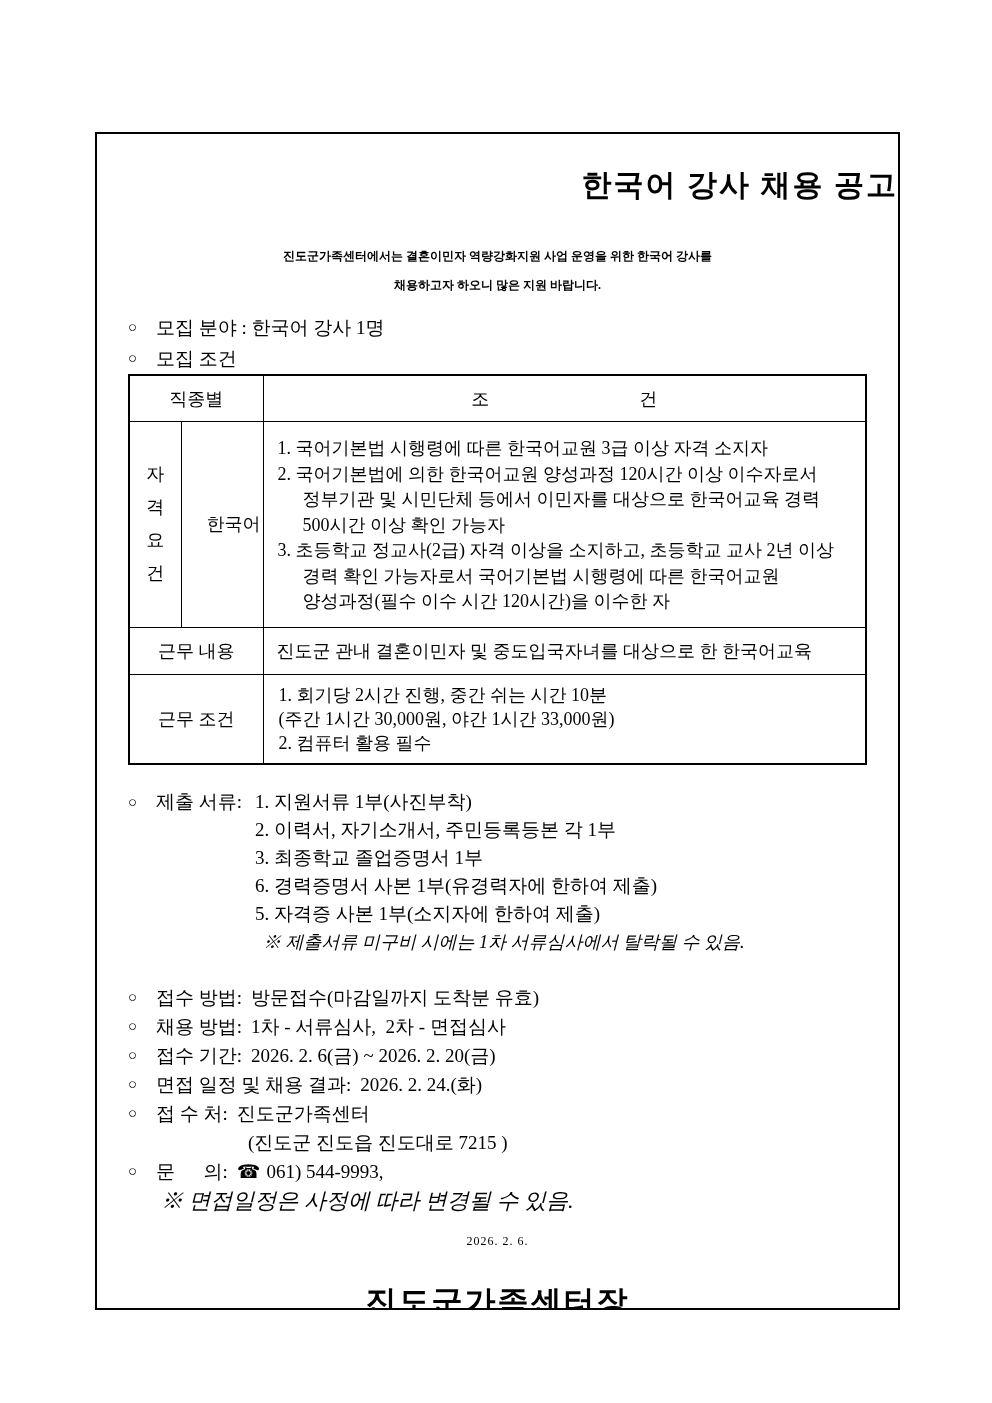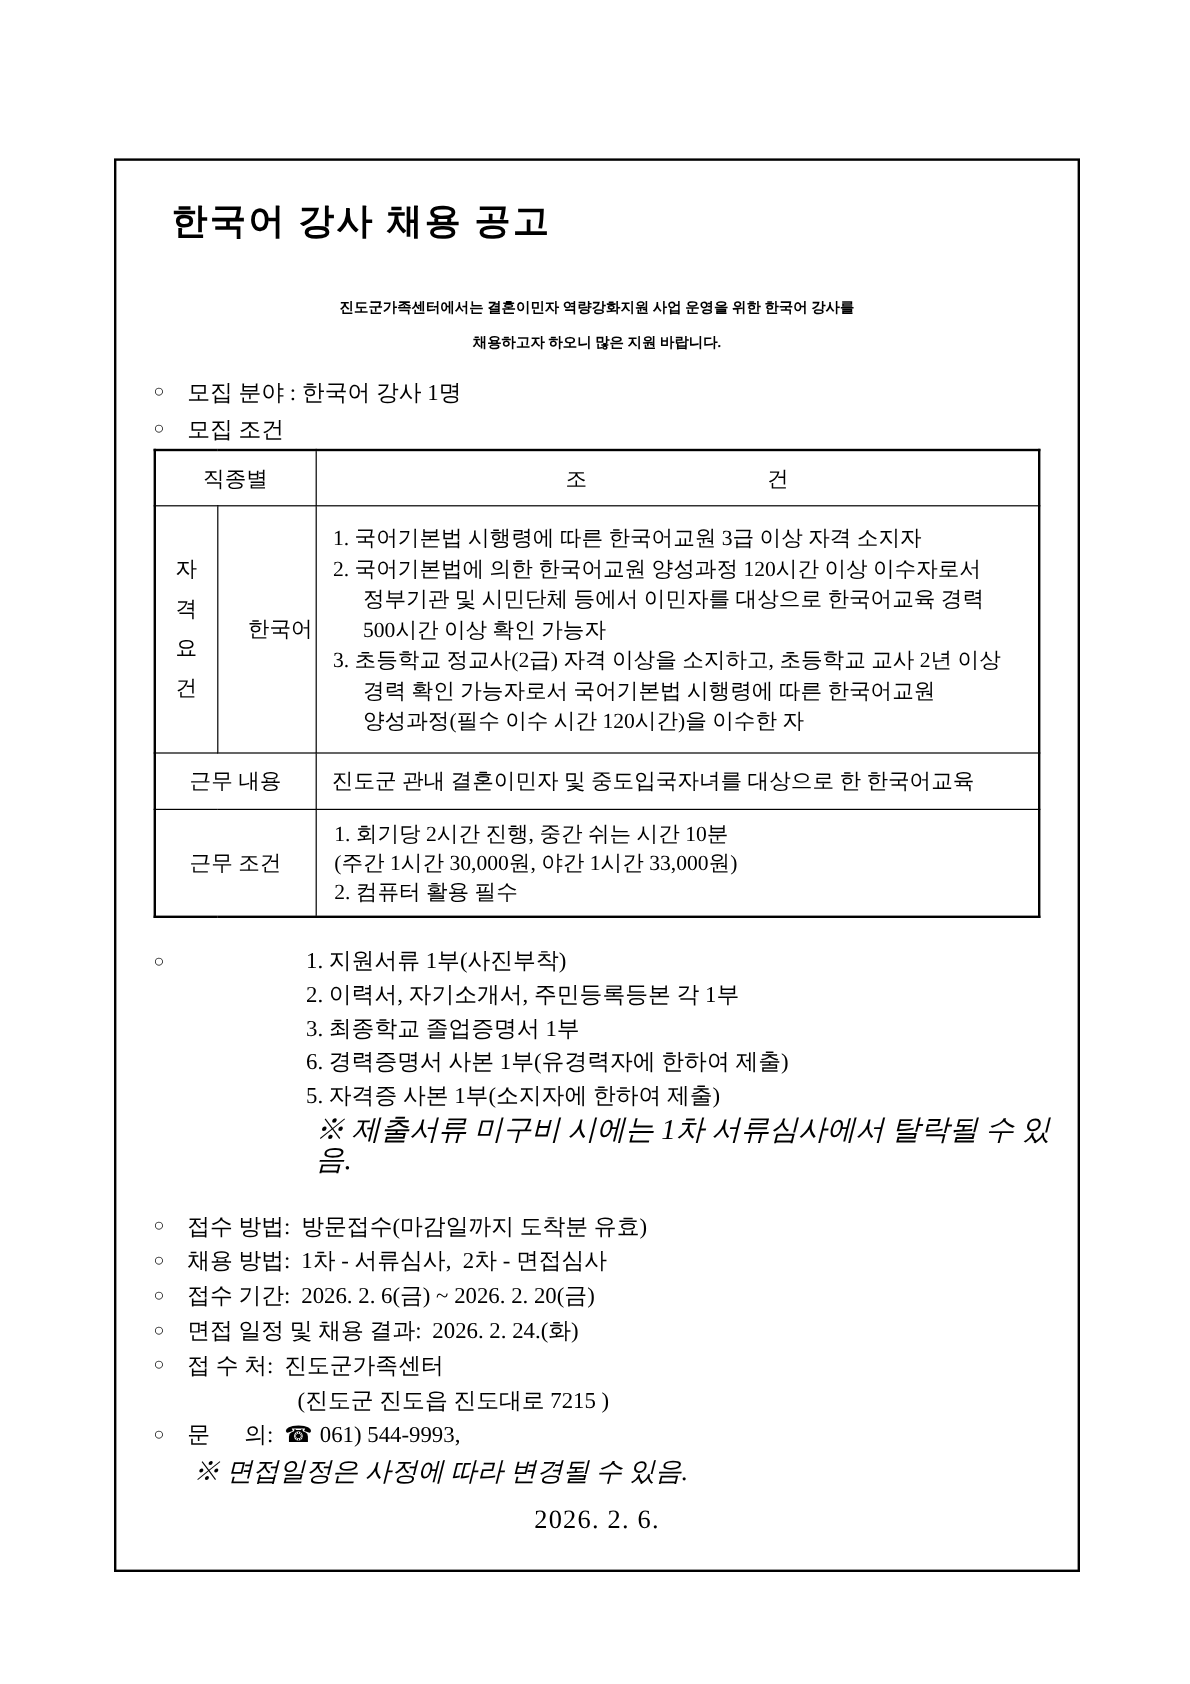--- a/index.html
+++ b/index.html
@@ -7,21 +7,21 @@
     width:992px;height:1403px;position:relative;
     font-family:"Liberation Serif","DejaVu Serif",serif;
     color:#000;
   }
   .page{
     position:absolute;left:95px;top:132px;width:805px;height:1178px;
     border:2px solid #000;box-sizing:border-box;background:#fff;
     overflow:hidden;
   }
   .title{
-    margin-top:33px;text-align:left;font-size:30px;font-weight:bold;
+    margin-top:33px;text-align:right;font-size:30px;font-weight:bold;
     letter-spacing:2px;line-height:36px;word-break:keep-all;margin-left:46px;
   }
   .intro{
     margin:39px 28px 0;text-align:center;font-weight:bold;
     font-size:12px;line-height:29px;word-break:keep-all;
   }
   .top-bullets{margin:12px 0 0 31px;font-size:19px;}
   .bullet-line{display:flex;line-height:31px;}
   .marker{width:17px;font-size:15px;flex-shrink:0;}
   .bullet-text{margin-left:11px;white-space:pre;}
@@ -42,30 +42,30 @@
   .duty-label{height:42px;text-align:center;}
   .duty-content{padding-left:13px !important;}
   .cond-label{height:68px;text-align:center;}
   .cond-content-inner{padding:6px 10px 6px 13px;line-height:24px;}
   
   .submission{display:flex;margin:23px 0 0 31px;font-size:19px;}
   .sub-head{width:127px;flex-shrink:0;display:flex;line-height:28px;}
   .sub-label{margin-left:11px;white-space:pre;}
   .sub-items{line-height:28px;}
   .sub-item{white-space:pre;}
-  .sub-note{font-style:italic;font-size:24px;margin-left:8px;line-height:25px;margin-top:2px;}
+  .sub-note{font-style:italic;font-size:18px;margin-left:8px;line-height:25px;margin-top:2px;}
   
   .info-section{margin:28px 0 0 31px;font-size:19px;}
   .info-line{display:flex;line-height:29px;}
   .ilabel{margin-left:11px;white-space:pre;}
   .ivalue{margin-left:9px;white-space:pre;}
   .phone-glyph{margin:0 6px 0 9px;}
   .info-address{padding-left:120px;line-height:29px;white-space:pre;}
   .info-note{padding-left:33px;font-style:italic;font-size:22px;line-height:29px;}
-  .issue-date{margin-top:13px;text-align:center;font-size:22px;line-height:26px;letter-spacing:1px;}
+  .issue-date{margin-top:13px;text-align:center;font-size:12px;line-height:26px;letter-spacing:1px;}
   .signature{
     margin-top:27px;text-align:center;font-size:31px;font-weight:800;
     font-family:"Liberation Sans","DejaVu Sans",sans-serif;letter-spacing:2px;line-height:42px;
   }
 </style>
 </head>
 <body>
 
 <div class="page">
 
@@ -129,20 +129,21 @@
           <div>2. 컴퓨터 활용 필수</div>
         </div>
       </td>
     </tr>
   </tbody>
     </table>
 
   <div class="submission">
     <div class="sub-head">
       <span class="marker">○</span>
+      <span class="sub-label">제출 서류:</span>
     </div>
     <div class="sub-items">
       <div class="sub-item">1. 지원서류 1부(사진부착)</div>
       <div class="sub-item">2. 이력서, 자기소개서, 주민등록등본 각 1부</div>
       <div class="sub-item">3. 최종학교 졸업증명서 1부</div>
       <div class="sub-item">6. 경력증명서 사본 1부(유경력자에 한하여 제출)</div>
       <div class="sub-item">5. 자격증 사본 1부(소지자에 한하여 제출)</div>
       <div class="sub-note">※ 제출서류 미구비 시에는 1차 서류심사에서 탈락될 수 있음.</div>
     </div>
   </div>

